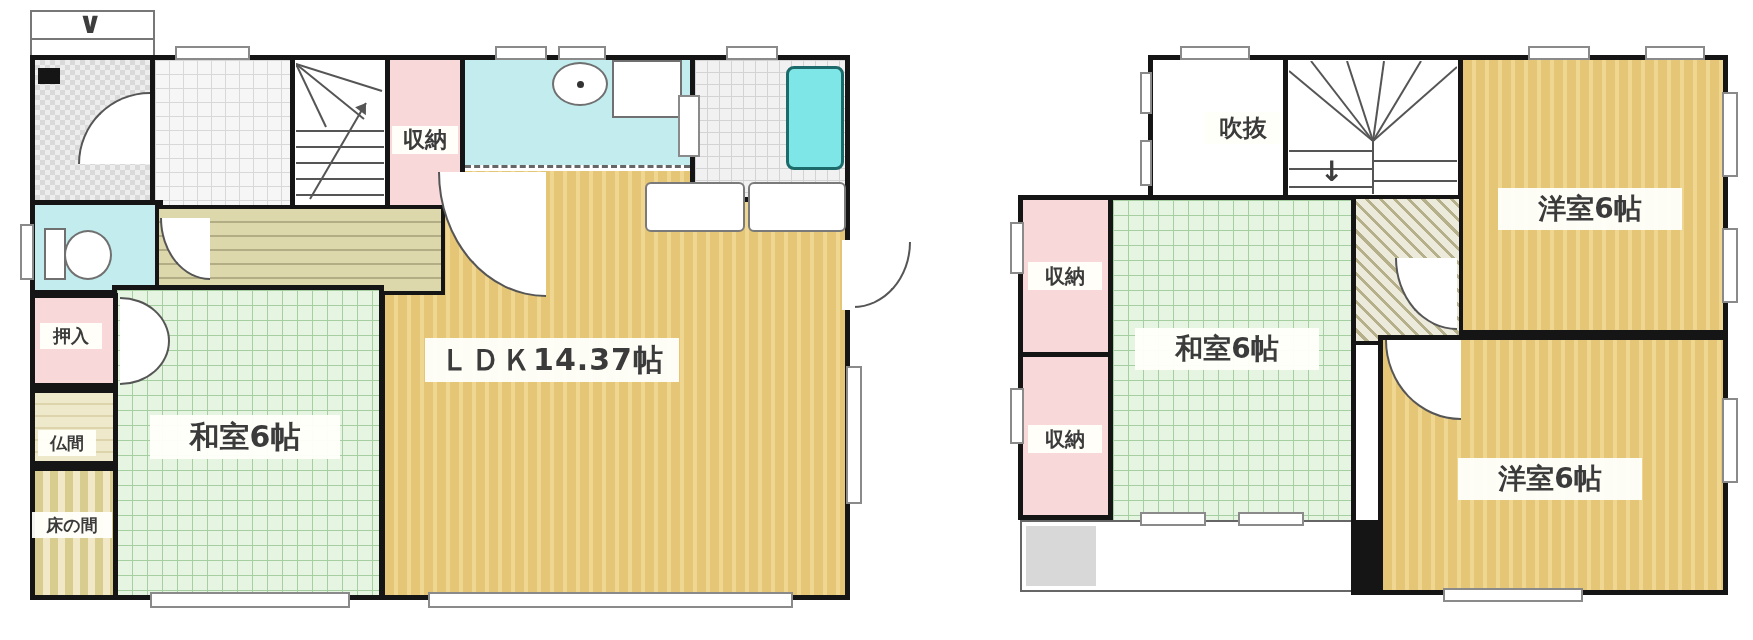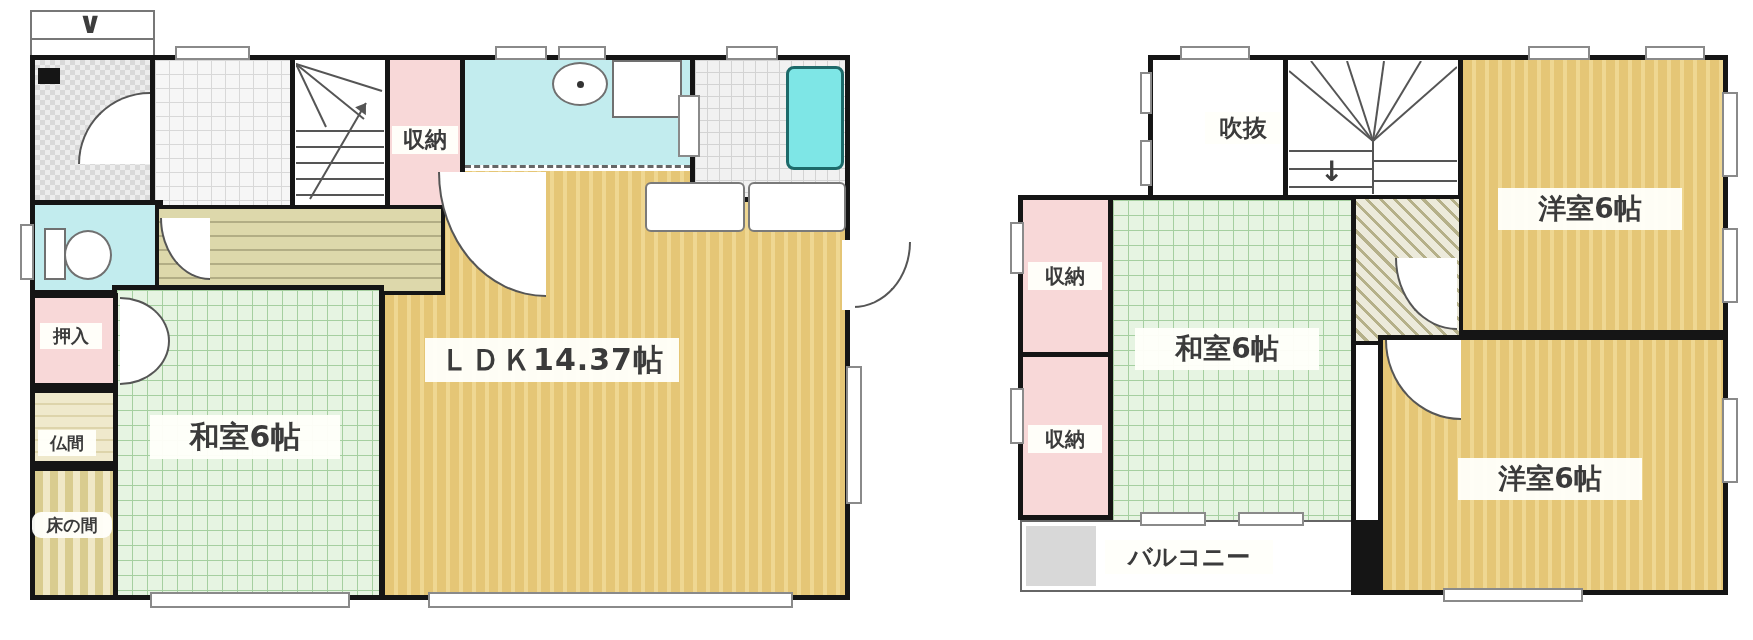--- a/index.html
+++ b/index.html
@@ -124,21 +124,21 @@
   <div class="win" style="left:150px;top:592px;width:200px;height:16px;"></div>
   <div class="win" style="left:428px;top:592px;width:365px;height:16px;"></div>
   <div class="win" style="left:846px;top:366px;width:16px;height:138px;"></div>
   <div class="win" style="left:20px;top:224px;width:14px;height:56px;"></div>
 
   <div class="lbl" style="left:392px;top:126px;width:66px;height:28px;font-size:22px;">収納</div>
   <div class="lbl" style="left:425px;top:338px;width:254px;height:44px;font-size:30px;letter-spacing:1px;">ＬＤＫ14.37帖</div>
   <div class="lbl" style="left:150px;top:415px;width:190px;height:44px;font-size:30px;">和室6帖</div>
   <div class="lbl" style="left:40px;top:323px;width:62px;height:26px;font-size:18px;">押入</div>
   <div class="lbl" style="left:38px;top:430px;width:58px;height:26px;font-size:17px;">仏間</div>
-  <div class="lbl" style="left:32px;top:512px;width:80px;height:26px;font-size:17px;border-radius:9px;">床の間</div>
+  <div class="lbl" style="left:32px;top:512px;width:80px;height:26px;font-size:17px;">床の間</div>
 
   <div class="room white" style="left:1148px;top:55px;width:140px;height:145px;"></div>
 
   <div class="room white" style="left:1283px;top:55px;width:180px;height:145px;"></div>
   <svg class="stairsvg" style="left:1289px;top:61px;" width="168" height="133" viewBox="0 0 168 133">
     <g stroke="#555" stroke-width="2" fill="none">
       <line x1="84" y1="80" x2="0" y2="10"></line>
         <line x1="84" y1="80" x2="22" y2="0"></line>
       <line x1="84" y1="80" x2="58" y2="0"></line>
         <line x1="84" y1="80" x2="95" y2="0"></line>
@@ -185,15 +185,14 @@
   <div class="win" style="left:1140px;top:512px;width:66px;height:14px;"></div>
   <div class="win" style="left:1238px;top:512px;width:66px;height:14px;"></div>
   <div class="win" style="left:1443px;top:588px;width:140px;height:14px;"></div>
 
   <div class="lbl" style="left:1205px;top:112px;width:76px;height:32px;font-size:24px;">吹抜</div>
   <div class="lbl" style="left:1498px;top:188px;width:184px;height:42px;font-size:28px;">洋室6帖</div>
   <div class="lbl" style="left:1028px;top:262px;width:74px;height:28px;font-size:20px;">収納</div>
   <div class="lbl" style="left:1028px;top:425px;width:74px;height:28px;font-size:20px;">収納</div>
   <div class="lbl" style="left:1135px;top:328px;width:184px;height:42px;font-size:28px;">和室6帖</div>
   <div class="lbl" style="left:1458px;top:458px;width:184px;height:42px;font-size:28px;">洋室6帖</div>
-  <div class="lbl" style="left:1105px;top:540px;width:168px;height:34px;font-size:24px;">バルコニー</div>
 
 </div>
 
 </body></html>

